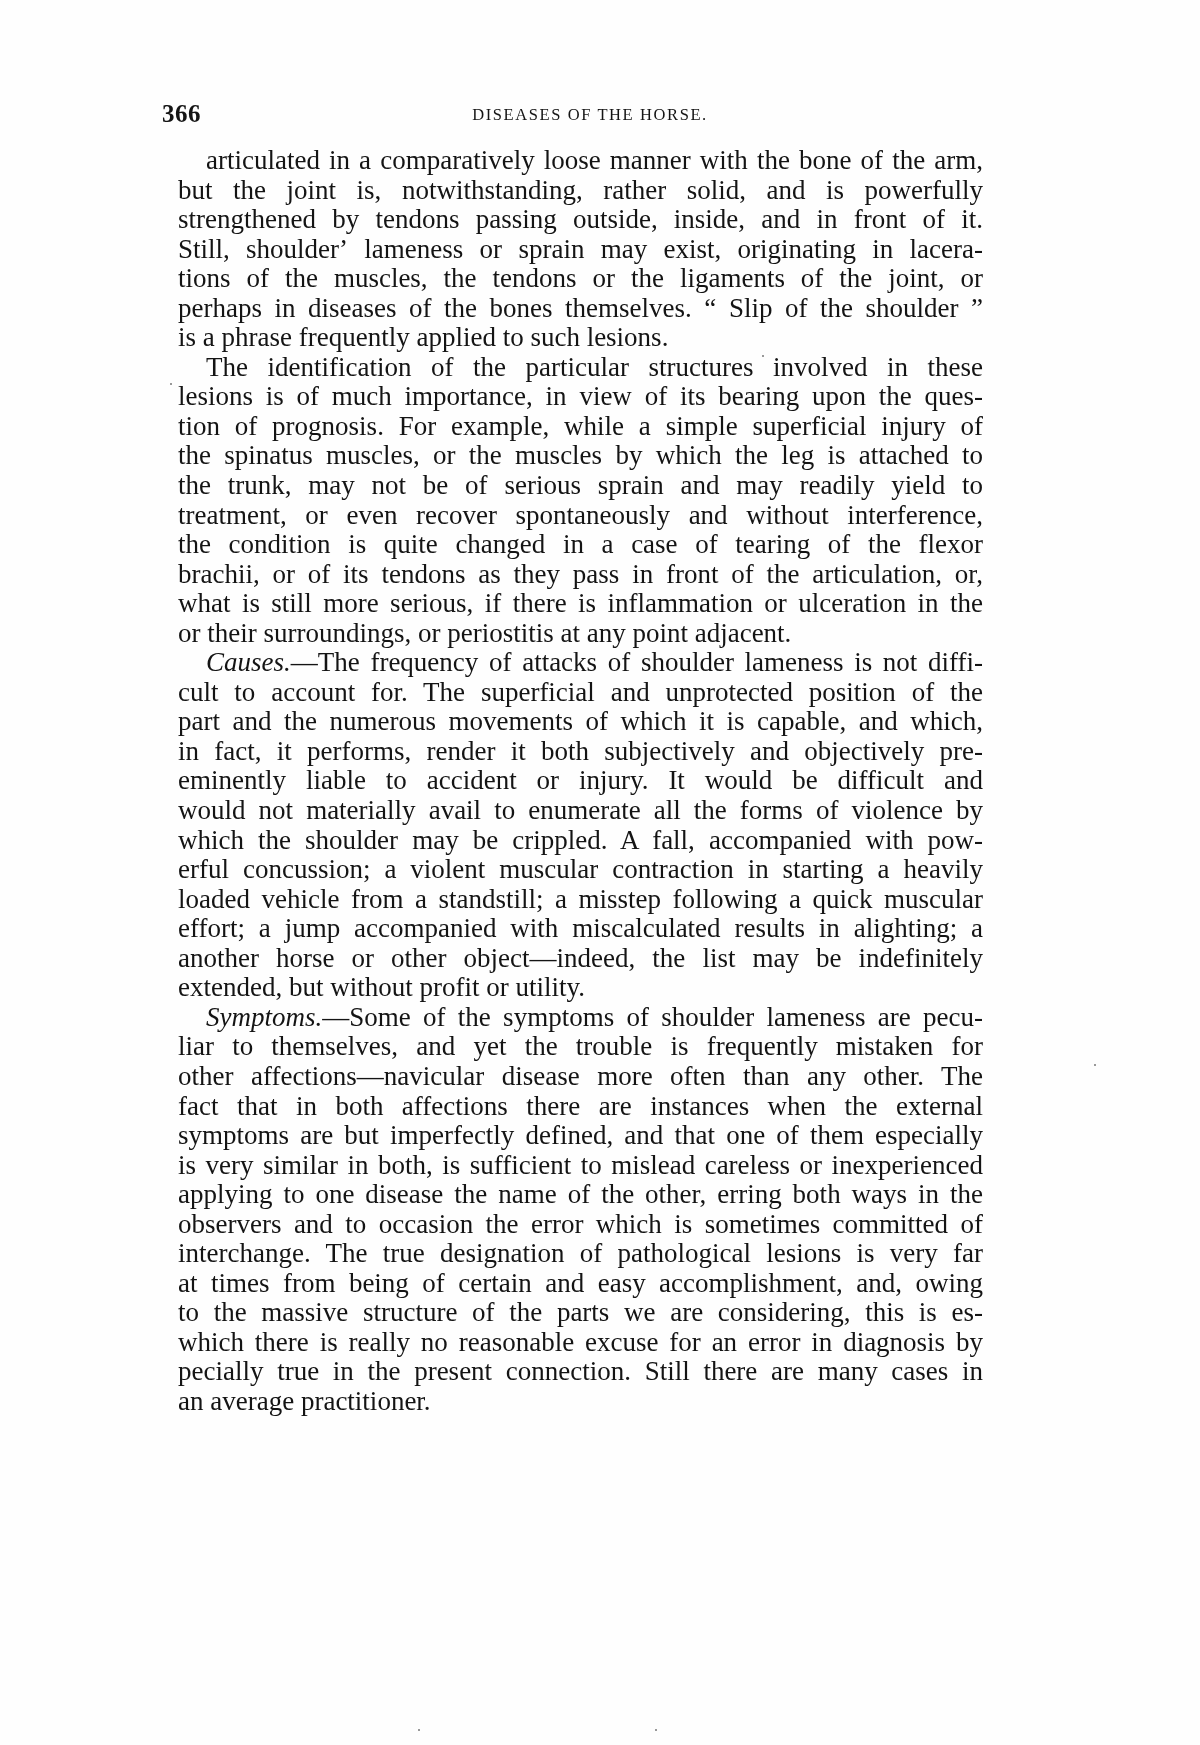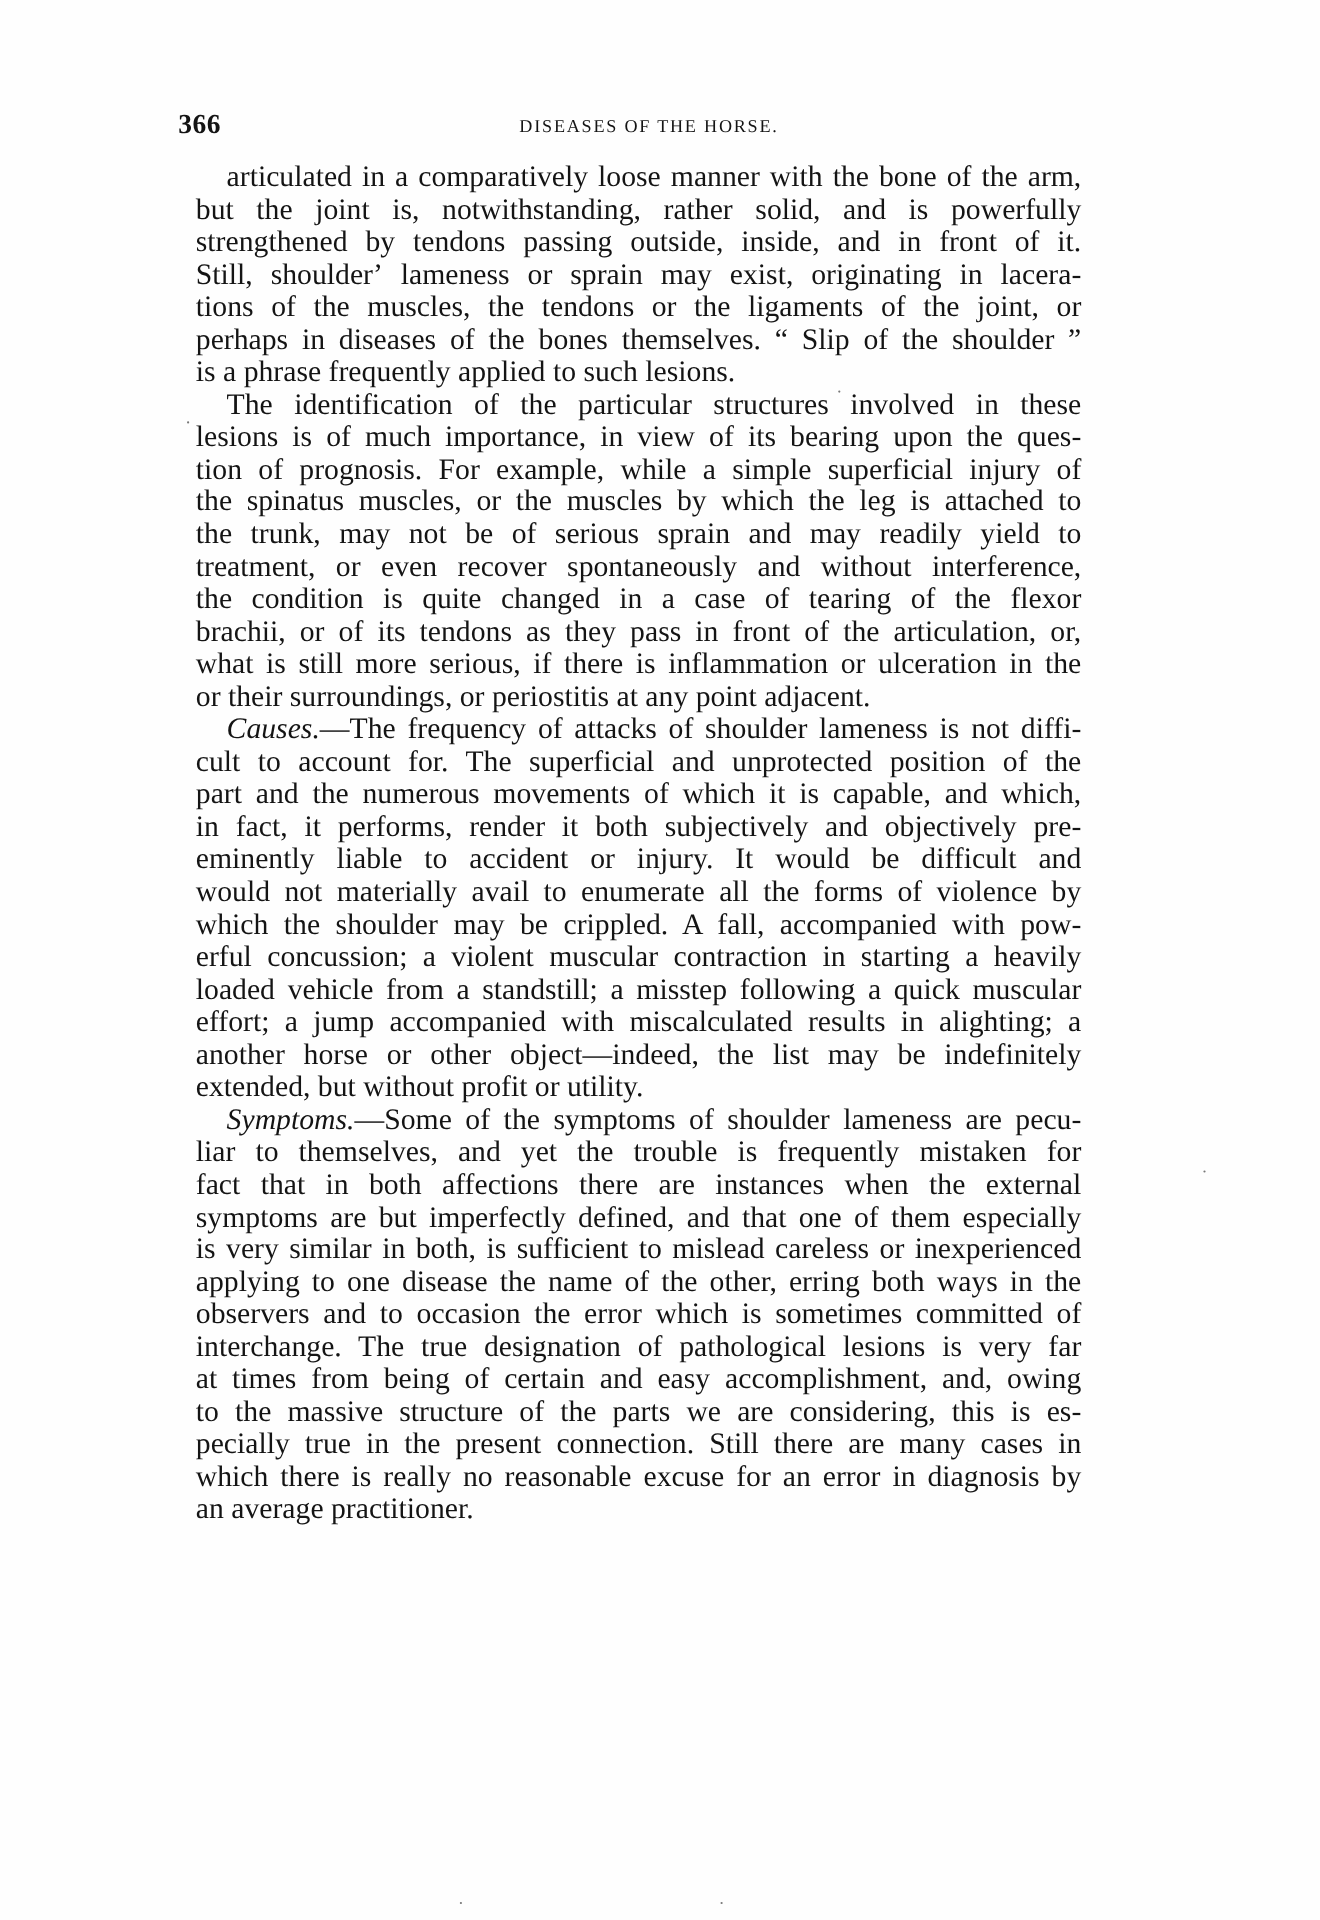--- a/index.html
+++ b/index.html
@@ -59,30 +59,31 @@
         <span class="line"><span style="white-space: nowrap; word-spacing: 0px;"><span>which the shoulder may be crippled.  A fall, accompanied with pow-</span></span></span>
         <span class="line"><span style="white-space: nowrap; word-spacing: 0px;"><span>erful concussion; a violent muscular contraction in starting a heavily</span></span></span>
         <span class="line"><span style="white-space: nowrap; word-spacing: 0px;"><span>loaded vehicle from a standstill; a misstep following a quick muscular</span></span></span>
         <span class="line"><span style="white-space: nowrap; word-spacing: 0px;"><span>effort; a jump accompanied with miscalculated results in alighting; a</span></span></span>
         <span class="line"><span style="white-space: nowrap; word-spacing: 0px;"><span>another horse or other object—indeed, the list may be indefinitely</span></span></span>
         <span class="line last"><span style="white-space: nowrap;"><span>extended, but without profit or utility.</span></span></span>
       </div>
       <div>
         <span class="line indent"><span style="white-space: nowrap; word-spacing: 0px;"><span class="ital">Symptoms.</span><span>—Some of the symptoms of shoulder lameness are pecu-</span></span></span>
         <span class="line"><span style="white-space: nowrap; word-spacing: 0px;"><span>liar to themselves, and yet the trouble is frequently mistaken for</span></span></span>
+        <span class="line"><span style="white-space: nowrap; word-spacing: 0px;"><span>other affections—navicular disease more often than any other.  The</span></span></span>
         <span class="line"><span style="white-space: nowrap; word-spacing: 0px;"><span>fact that in both affections there are instances when the external</span></span></span>
         <span class="line"><span style="white-space: nowrap; word-spacing: 0px;"><span>symptoms are but imperfectly defined, and that one of them especially</span></span></span>
         <span class="line"><span style="white-space: nowrap; word-spacing: 0px;"><span>is very similar in both, is sufficient to mislead careless or inexperienced</span></span></span>
         <span class="line"><span style="white-space: nowrap; word-spacing: 0px;"><span>applying to one disease the name of the other, erring both ways in the</span></span></span>
         <span class="line"><span style="white-space: nowrap; word-spacing: 0px;"><span>observers and to occasion the error which is sometimes committed of</span></span></span>
         <span class="line"><span style="white-space: nowrap; word-spacing: 0px;"><span>interchange.  The true designation of pathological lesions is very far</span></span></span>
         <span class="line"><span style="white-space: nowrap; word-spacing: 0px;"><span>at times from being of certain and easy accomplishment, and, owing</span></span></span>
         <span class="line"><span style="white-space: nowrap; word-spacing: 0px;"><span>to the massive structure of the parts we are considering, this is es-</span></span></span>
+        <span class="line"><span style="white-space: nowrap; word-spacing: 0px;"><span>which there is really no reasonable excuse for an error in diagnosis by</span></span></span>
         <span class="line"><span style="white-space: nowrap; word-spacing: 0px;"><span>pecially true in the present connection.  Still there are many cases in</span></span></span>
-        <span class="line"><span style="white-space: nowrap; word-spacing: 0px;"><span>which there is really no reasonable excuse for an error in diagnosis by</span></span></span>
         <span class="line last"><span style="white-space: nowrap;"><span>an average practitioner.</span></span></span>
       </div>
     </div>
 
   <span class="speck" style="left:762px; top:355px;"></span>
   <span class="speck" style="left:170px; top:383px;"></span>
   <span class="speck" style="left:1094px; top:1064px;"></span>
   <span class="speck" style="left:418px; top:1729px;"></span>
   <span class="speck" style="left:655px; top:1729px;"></span>
 </div>

